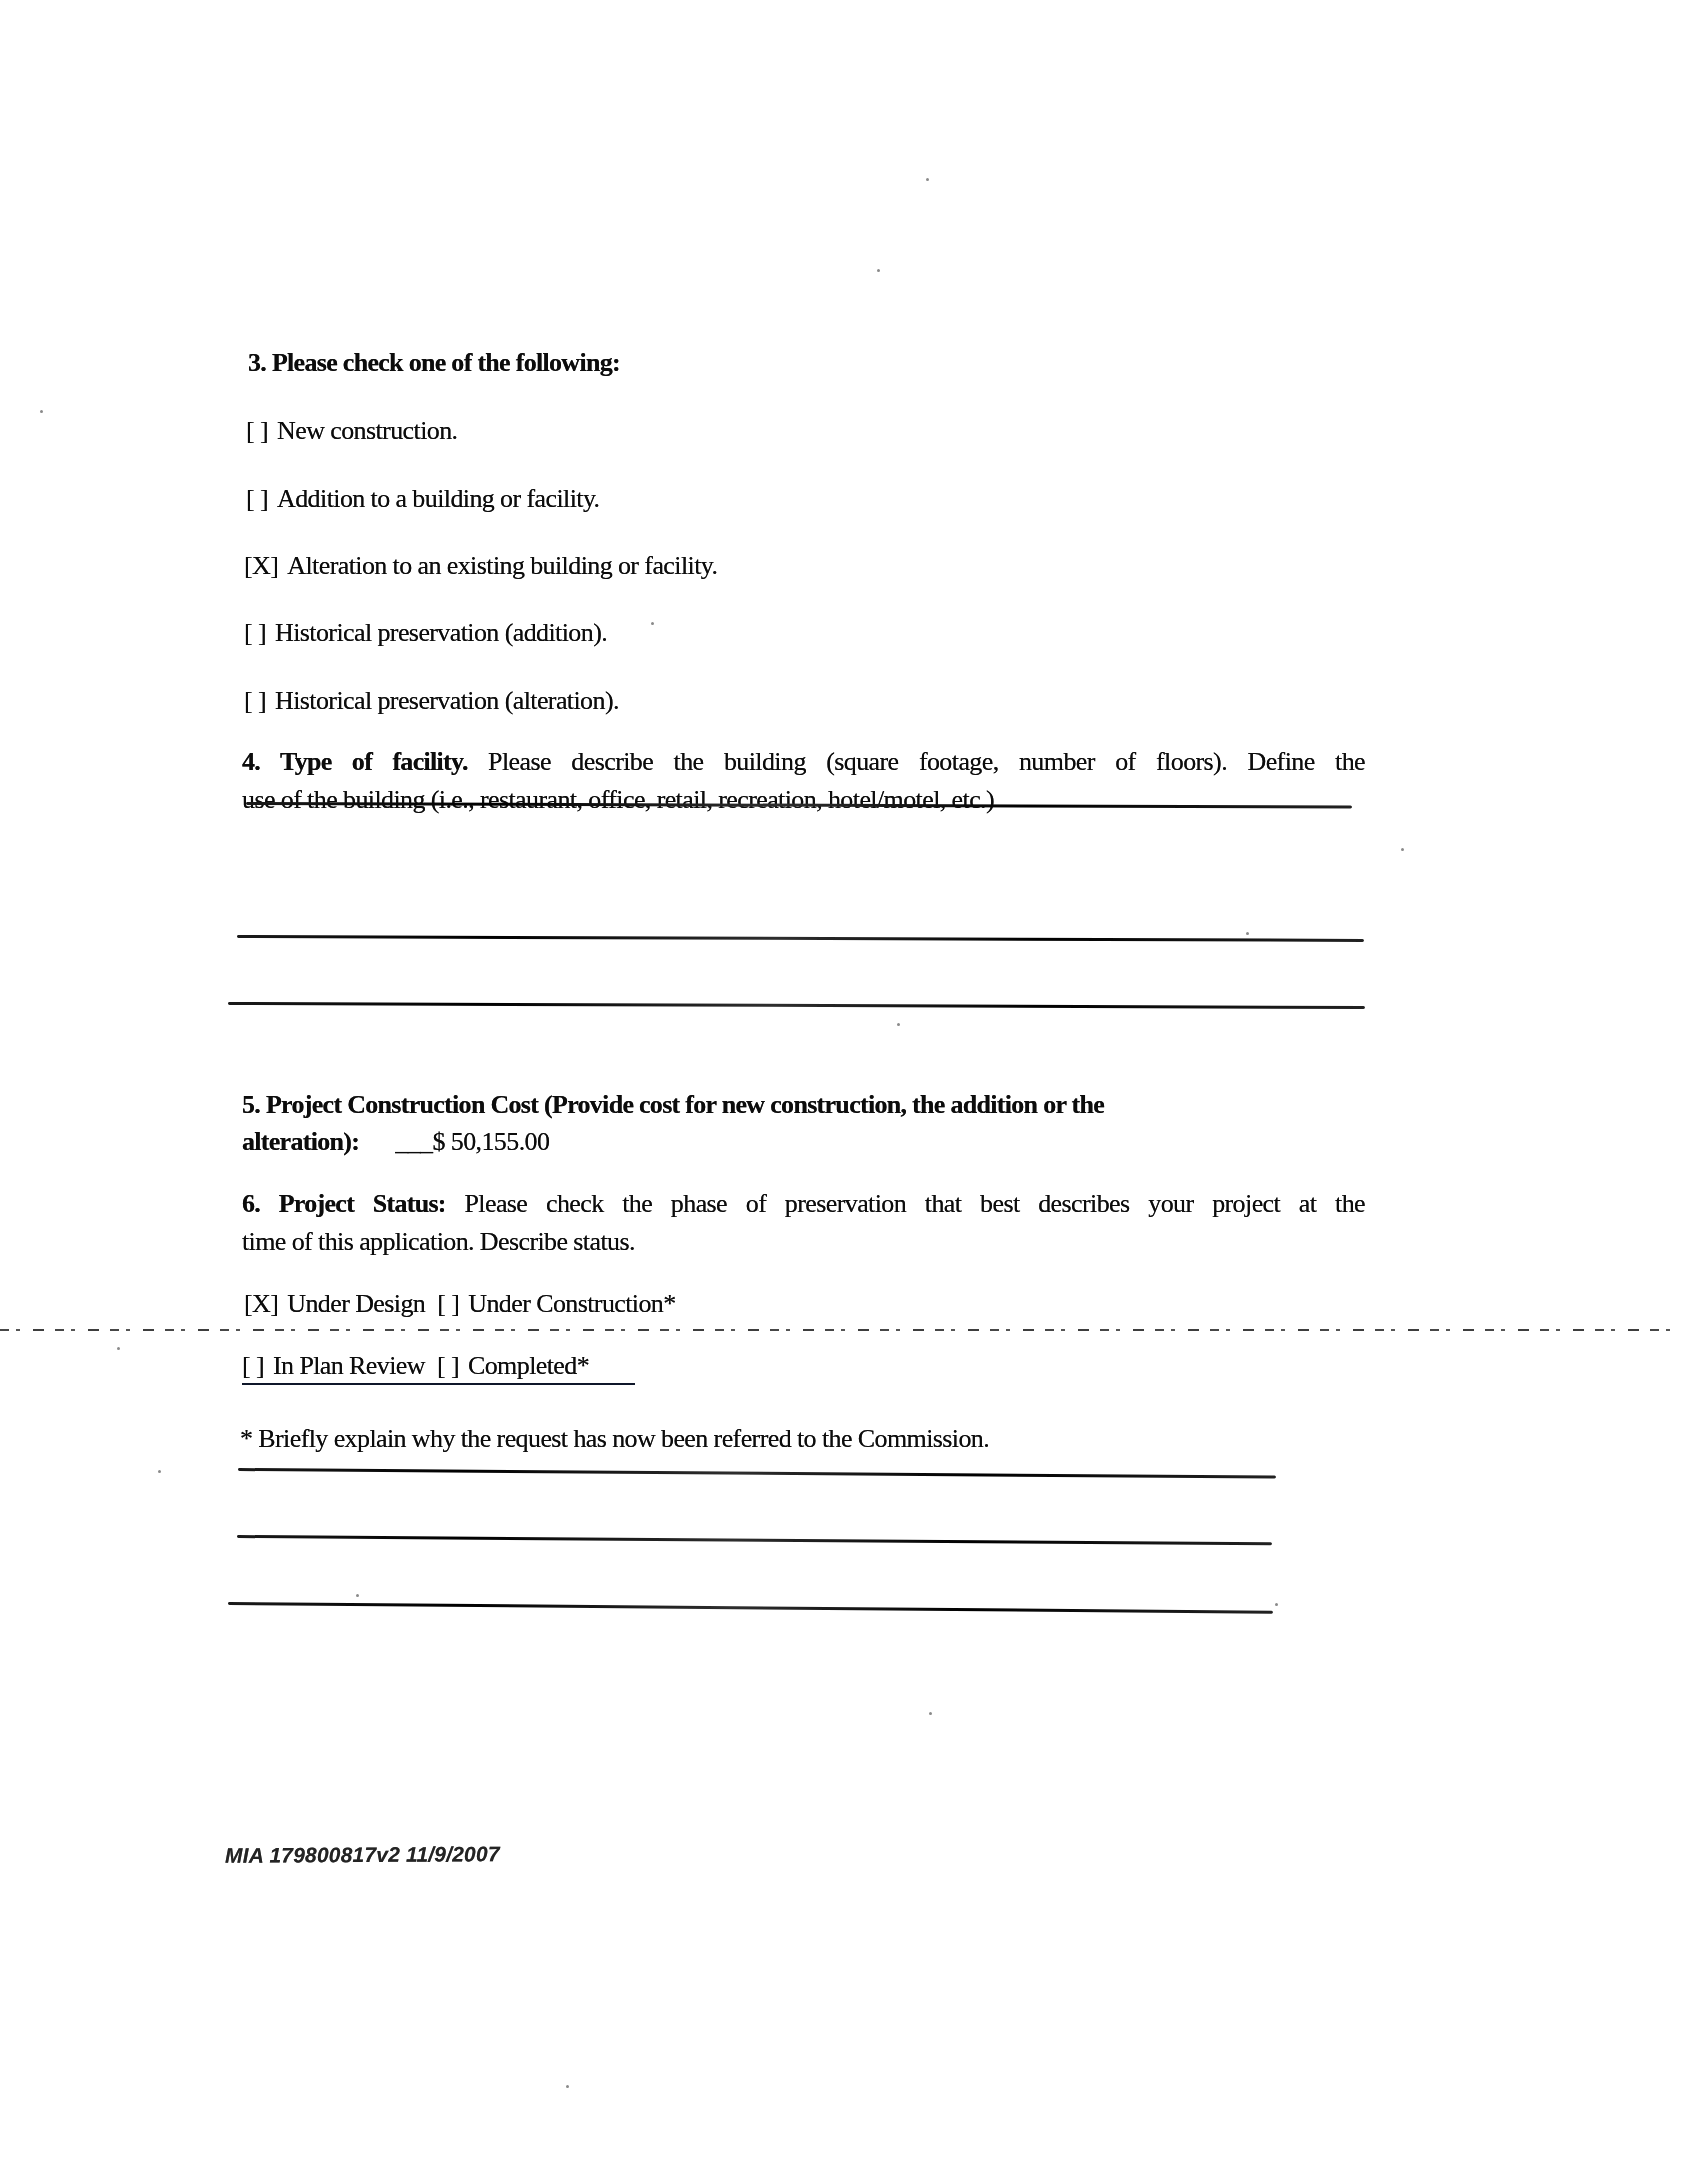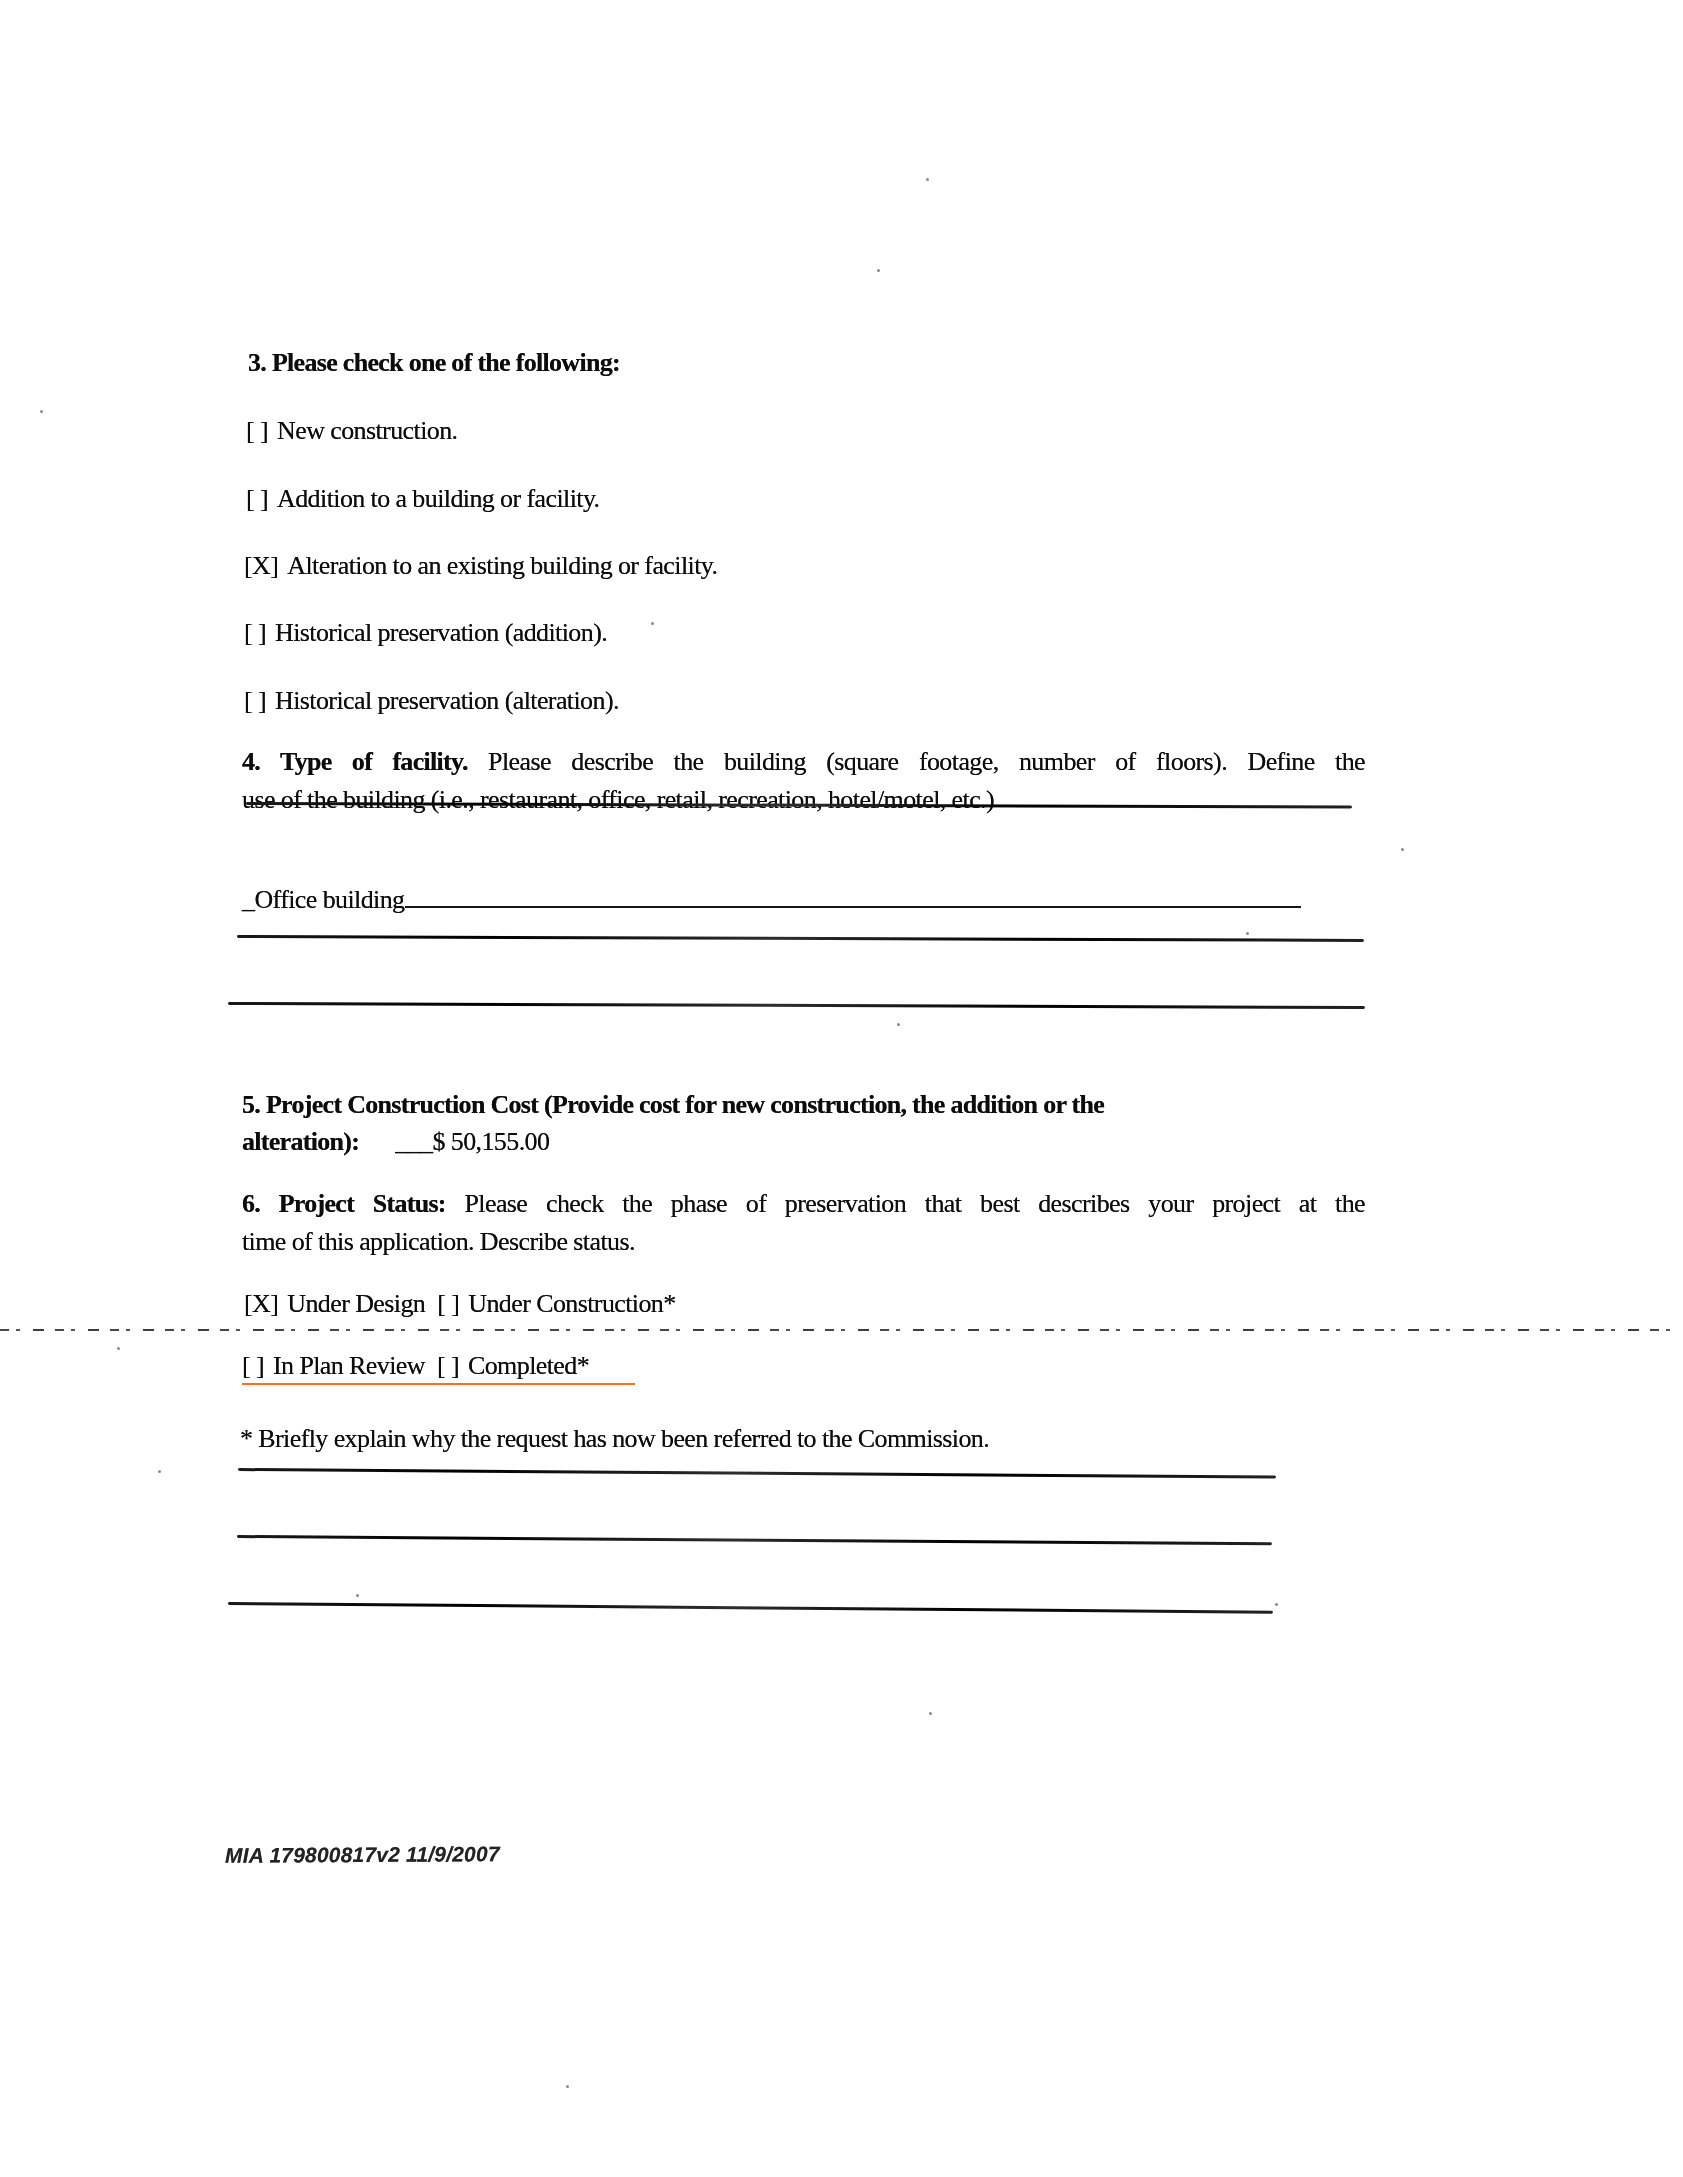--- a/index.html
+++ b/index.html
@@ -28,21 +28,21 @@
     background:linear-gradient(90deg,#1a1a1a 0%,#000 22%,#2e2e2e 48%,#000 71%,#222 100%);
     border-radius:2px;
     transform-origin:left center;
   }
   .ans-line{
     display:inline-block;
     border-bottom:2px solid #151515;
     width:896px;
   }
   .underlined{
-    border-bottom:2px solid #f97316;
+    border-bottom:2px solid #0f172a;
     padding-right:46px;
     padding-bottom:3px;
   }
   .dotted-artifact{
     position:absolute;left:0;top:1329px;width:1683px;height:2px;
     background:repeating-linear-gradient(90deg,
       #474747 0 9px, transparent 9px 16px,
       #555 16px 20px, transparent 20px 33px,
       #3d3d3d 33px 44px, transparent 44px 55px);
   }
@@ -85,23 +85,20 @@
 
   <div class="line j" style="left:242px;top:699px;width:1123px">
     <b>4. Type of facility.</b><span> Please describe the building (square footage, number of floors). Define the</span>
   </div>
   <div class="line" style="left:242px;top:737px">
     <span>use of the building (i.e., restaurant, office, retail, recreation, hotel/motel, etc.)</span>
   </div>
 
   <div class="rule" style="left:246px;top:802px;width:1106px;transform:rotate(0.18deg)"></div>
 
-  <div class="line" style="left:242px;top:837px">
-    <span>_Office building</span><span class="ans-line"></span>
-  </div>
 
   <div class="rule" style="left:237px;top:935px;width:1127px;transform:rotate(0.2deg)"></div>
   <div class="rule" style="left:228px;top:1002px;width:1137px;transform:rotate(0.2deg)"></div>
 
   <div class="line" style="left:242px;top:1042px">
     <b>5. Project Construction Cost (Provide cost for new construction, the addition or the</b>
   </div>
   <div class="line" style="left:242px;top:1079px">
     <b>alteration):</b><span class="cost">___$ 50,155.00</span>
   </div>

